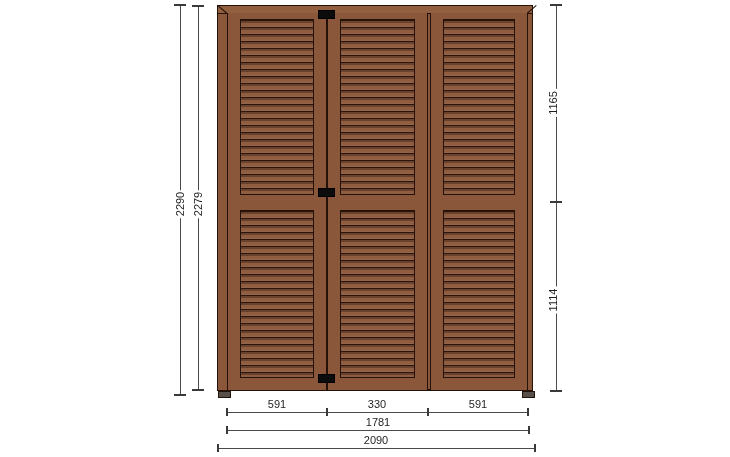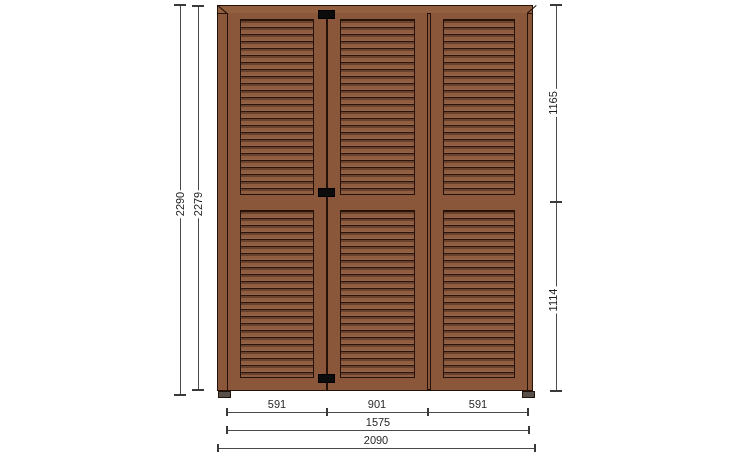--- a/index.html
+++ b/index.html
@@ -95,26 +95,26 @@
   <div class="tick-h" style="left:550px;top:390px;"></div>
   <div class="dim-label v" style="left:553px;top:103px;">1165</div>
   <div class="dim-label v" style="left:553px;top:300px;">1114</div>
 
   <div class="dl" style="left:227px;top:412px;width:302px;height:1px;"></div>
   <div class="tick-v" style="left:226px;top:408px;"></div>
   <div class="tick-v" style="left:326px;top:408px;"></div>
   <div class="tick-v" style="left:427px;top:408px;"></div>
   <div class="tick-v" style="left:527px;top:408px;"></div>
   <div class="dim-label h" style="left:277px;top:410px;">591</div>
-  <div class="dim-label h" style="left:377px;top:410px;">901</div>
+  <div class="dim-label h" style="left:377px;top:410px;">330</div>
   <div class="dim-label h" style="left:478px;top:410px;">591</div>
 
   <div class="dl" style="left:227px;top:430px;width:302px;height:1px;"></div>
   <div class="tick-v" style="left:226px;top:426px;"></div>
   <div class="tick-v" style="left:528px;top:426px;"></div>
-  <div class="dim-label h" style="left:378px;top:428px;">1575</div>
+  <div class="dim-label h" style="left:378px;top:428px;">1781</div>
 
   <div class="dl" style="left:218px;top:448px;width:317px;height:1px;"></div>
   <div class="tick-v" style="left:217px;top:444px;"></div>
   <div class="tick-v" style="left:534px;top:444px;"></div>
   <div class="dim-label h" style="left:376px;top:446px;">2090</div>
 
 </div>
 
 </body></html>

